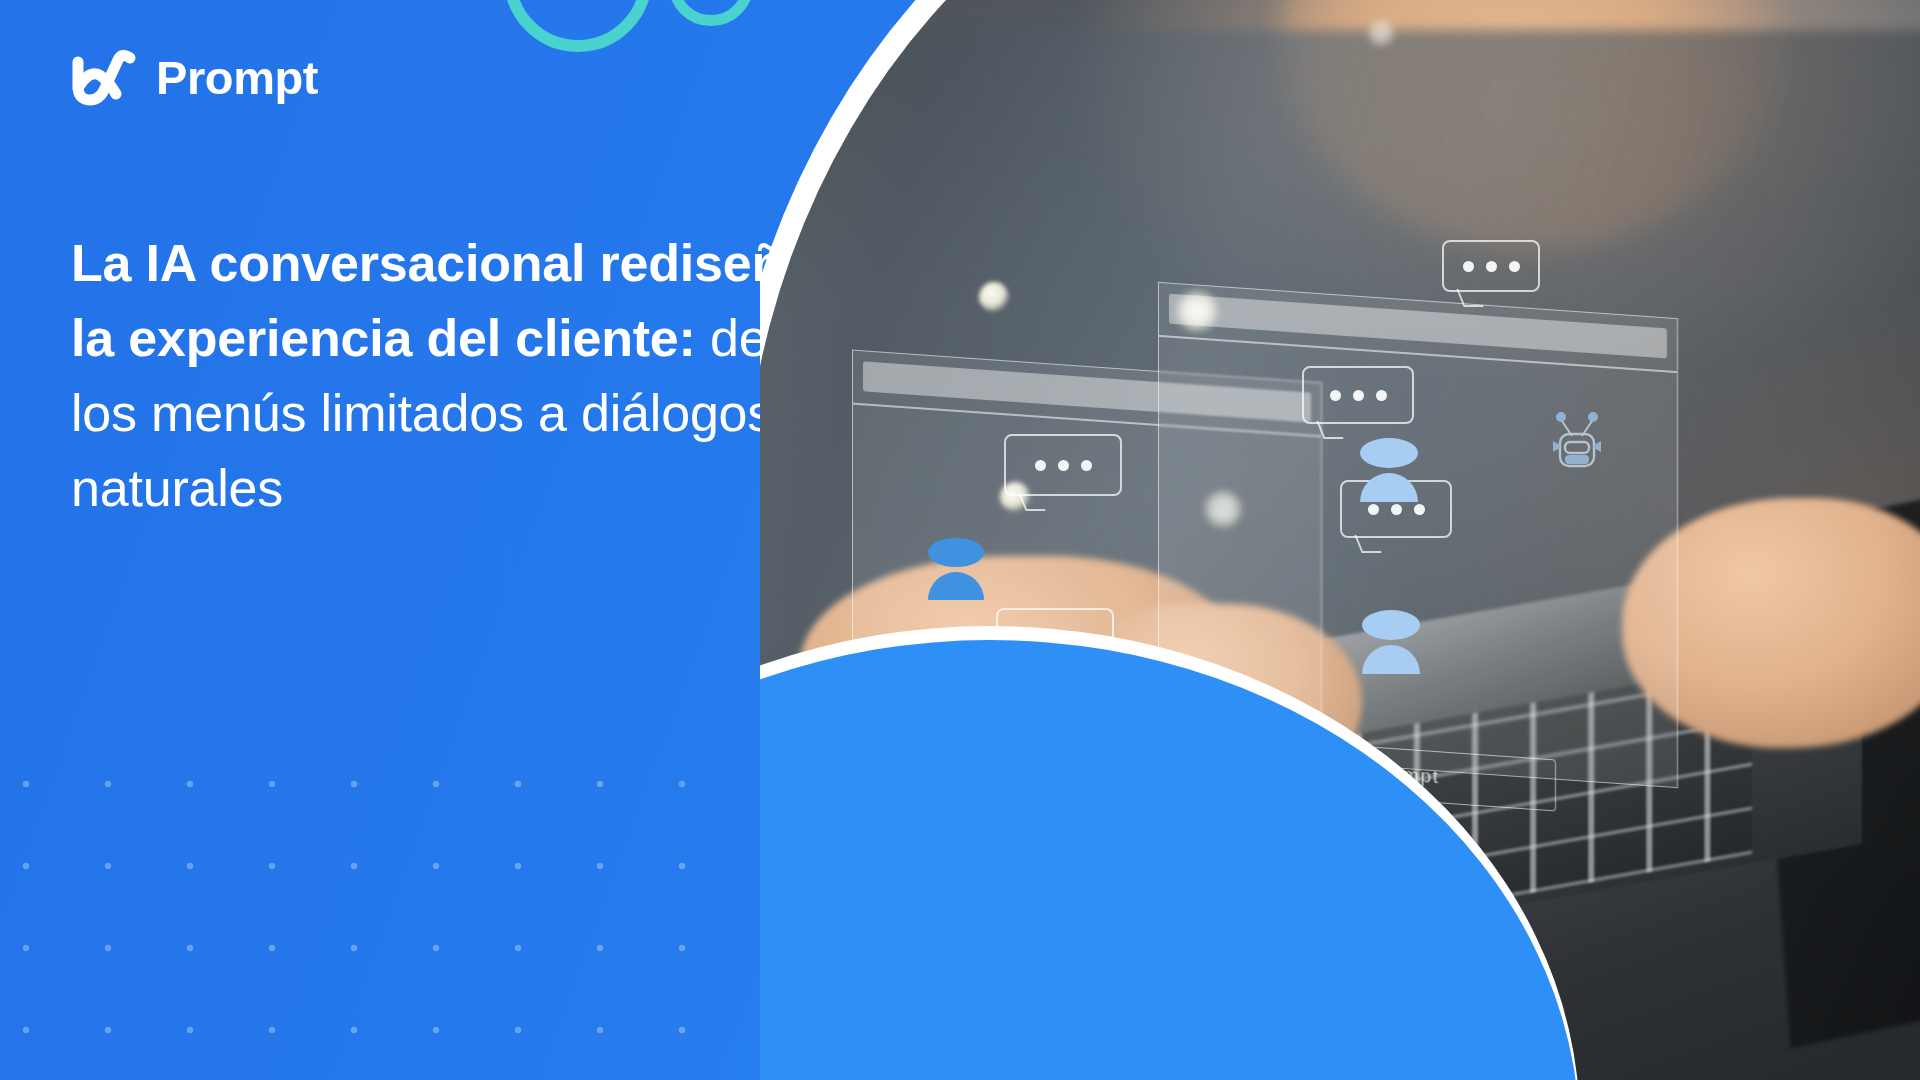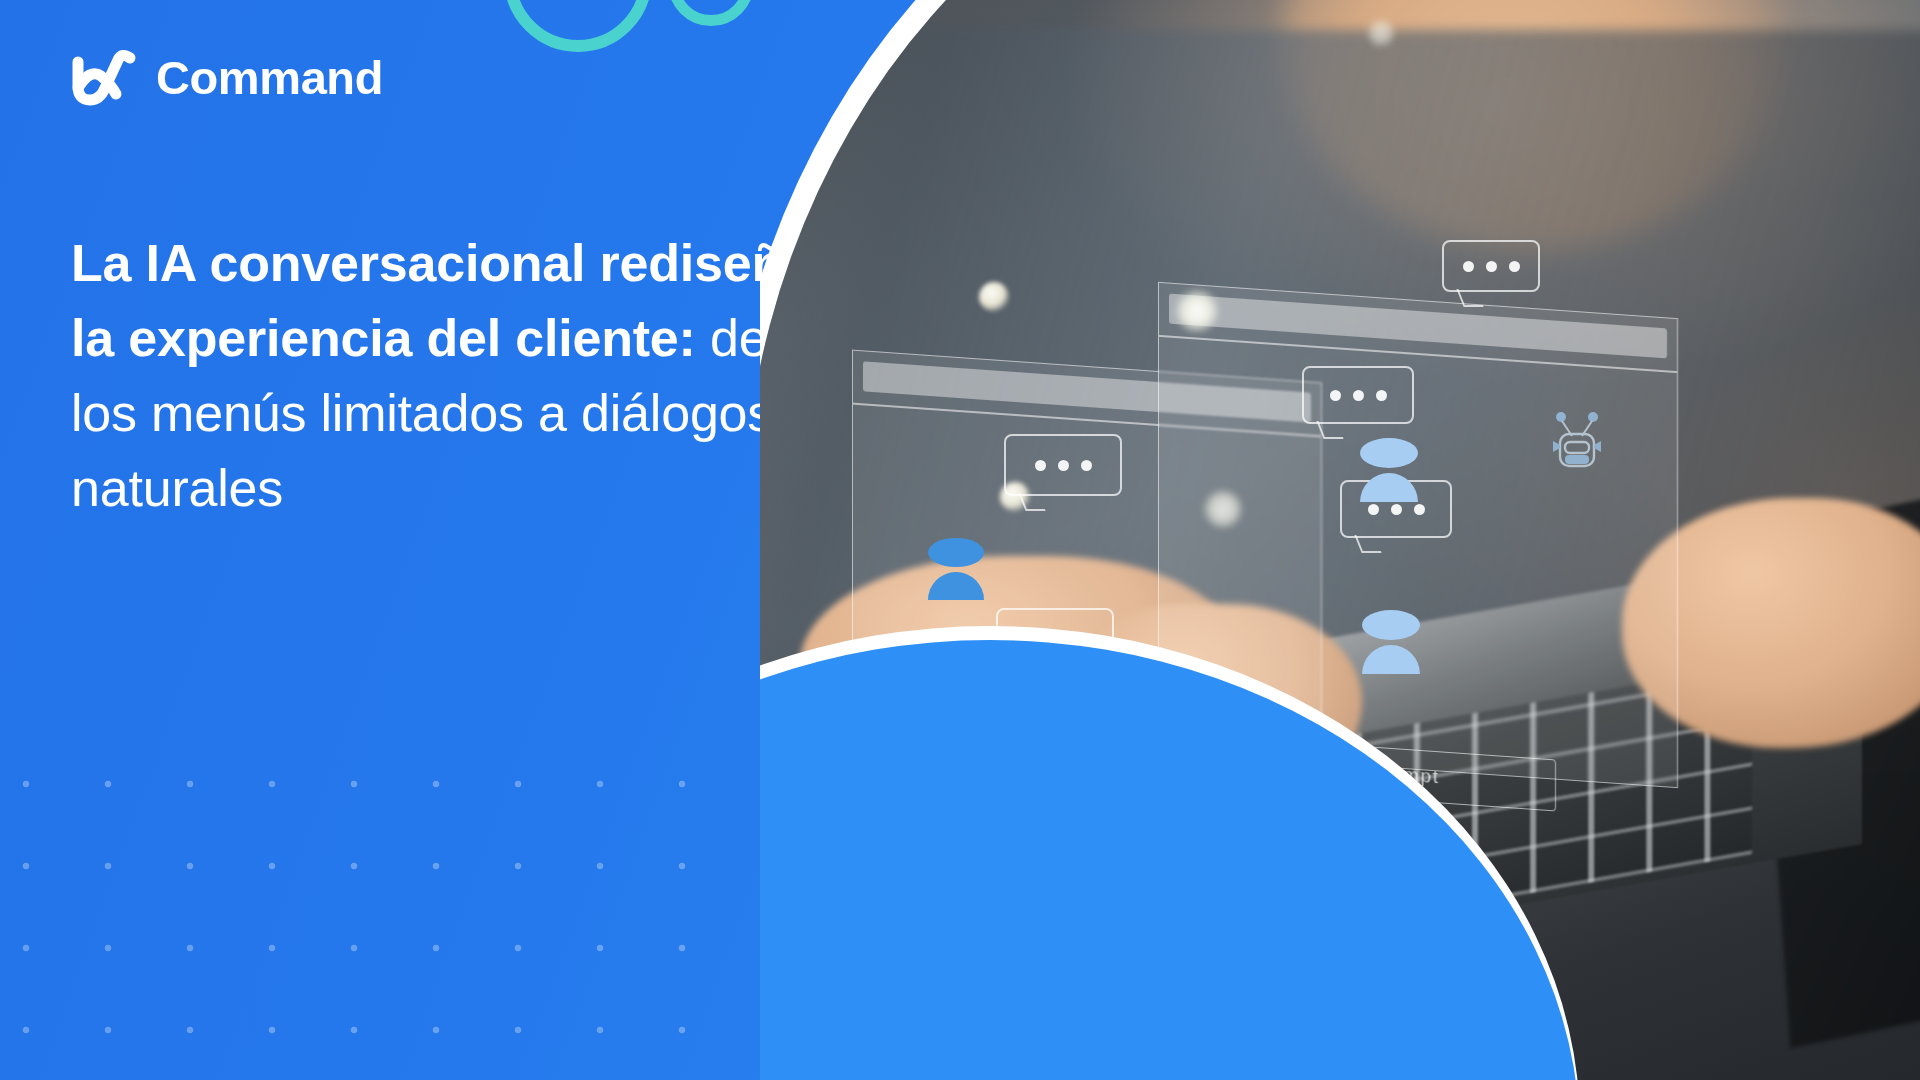--- a/index.html
+++ b/index.html
@@ -291,21 +291,21 @@
     </svg>
   </div>
 
   <div class="logo">
     <span class="logo-mark">
       <svg width="70" height="62" viewBox="0 0 70 62" fill="none">
         <path d="M8 16 L8 40 Q8 54 20 54 Q30 54 35 42 L48 14 Q52 6 60 12" stroke="#ffffff" stroke-width="11" stroke-linecap="round" stroke-linejoin="round" fill="none"></path>
         <path d="M8 42 Q20 22 31 30 Q40 37 46 48" stroke="#ffffff" stroke-width="11" stroke-linecap="round" stroke-linejoin="round" fill="none"></path>
       </svg>
     </span>
-    <span class="logo-word">Command</span>
+    <span class="logo-word">Prompt</span>
   </div>
 
   <h1 class="headline"><span class="b">La IA conversacional rediseña la experiencia del cliente:</span><span class="r"> de los menús limitados a diálogos naturales</span></h1>
 
   <div class="photo-wrap">
     <div class="arc-white"></div>
 
     <div class="photo-clip">
       <div class="photo">
 

